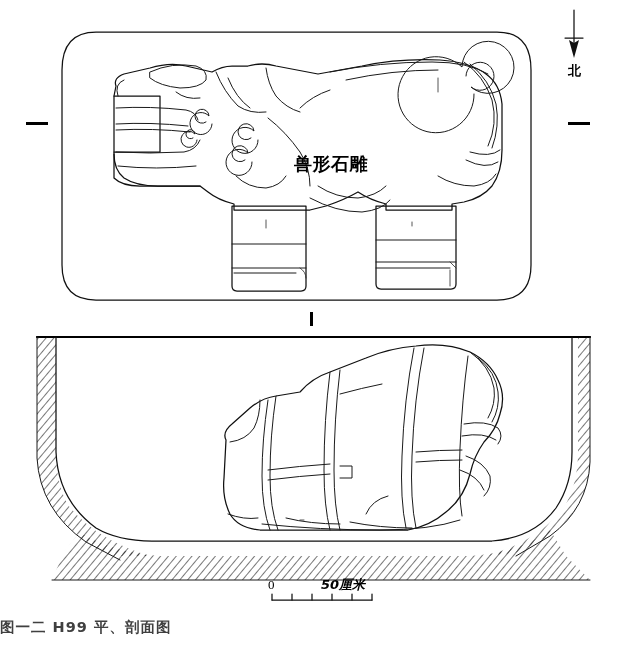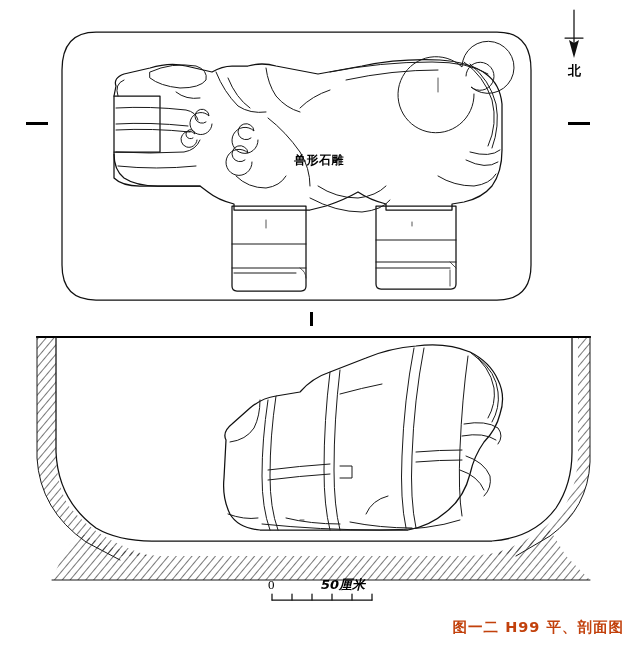--- a/index.html
+++ b/index.html
@@ -65,21 +65,21 @@
   .label-text {
     position: absolute;
     font-family: "DejaVu Sans", "Liberation Sans", sans-serif;
     color: #000000;
     white-space: nowrap;
     font-weight: 700;
   }
   #artifact-label {
     left: 294px;
     top: 152px;
-    font-size: 12px;
+    font-size: 18px;
     letter-spacing: 0.5px;
   }
   #north-label {
     left: 568px;
     top: 62px;
     font-size: 13px;
   }
   #scale-zero-label {
     left: 268px;
     top: 577px;
@@ -92,25 +92,25 @@
     top: 576px;
     font-size: 13px;
     font-weight: 700;
     font-style: italic;
   }
   #figure-caption {
     position: absolute;
     left: 0;
     top: 618px;
     width: 624px;
-    text-align: right;
+    text-align: left;
     font-family: "DejaVu Sans", "Liberation Sans", sans-serif;
     font-size: 14.5px;
     font-weight: 700;
-    color: #c2410c;
+    color: #404040;
     letter-spacing: 1px;
   }
 </style>
 </head>
 <body>
 
 <div id="figure-root">
 
   <svg class="figure-canvas" viewBox="0 0 624 657">
 

